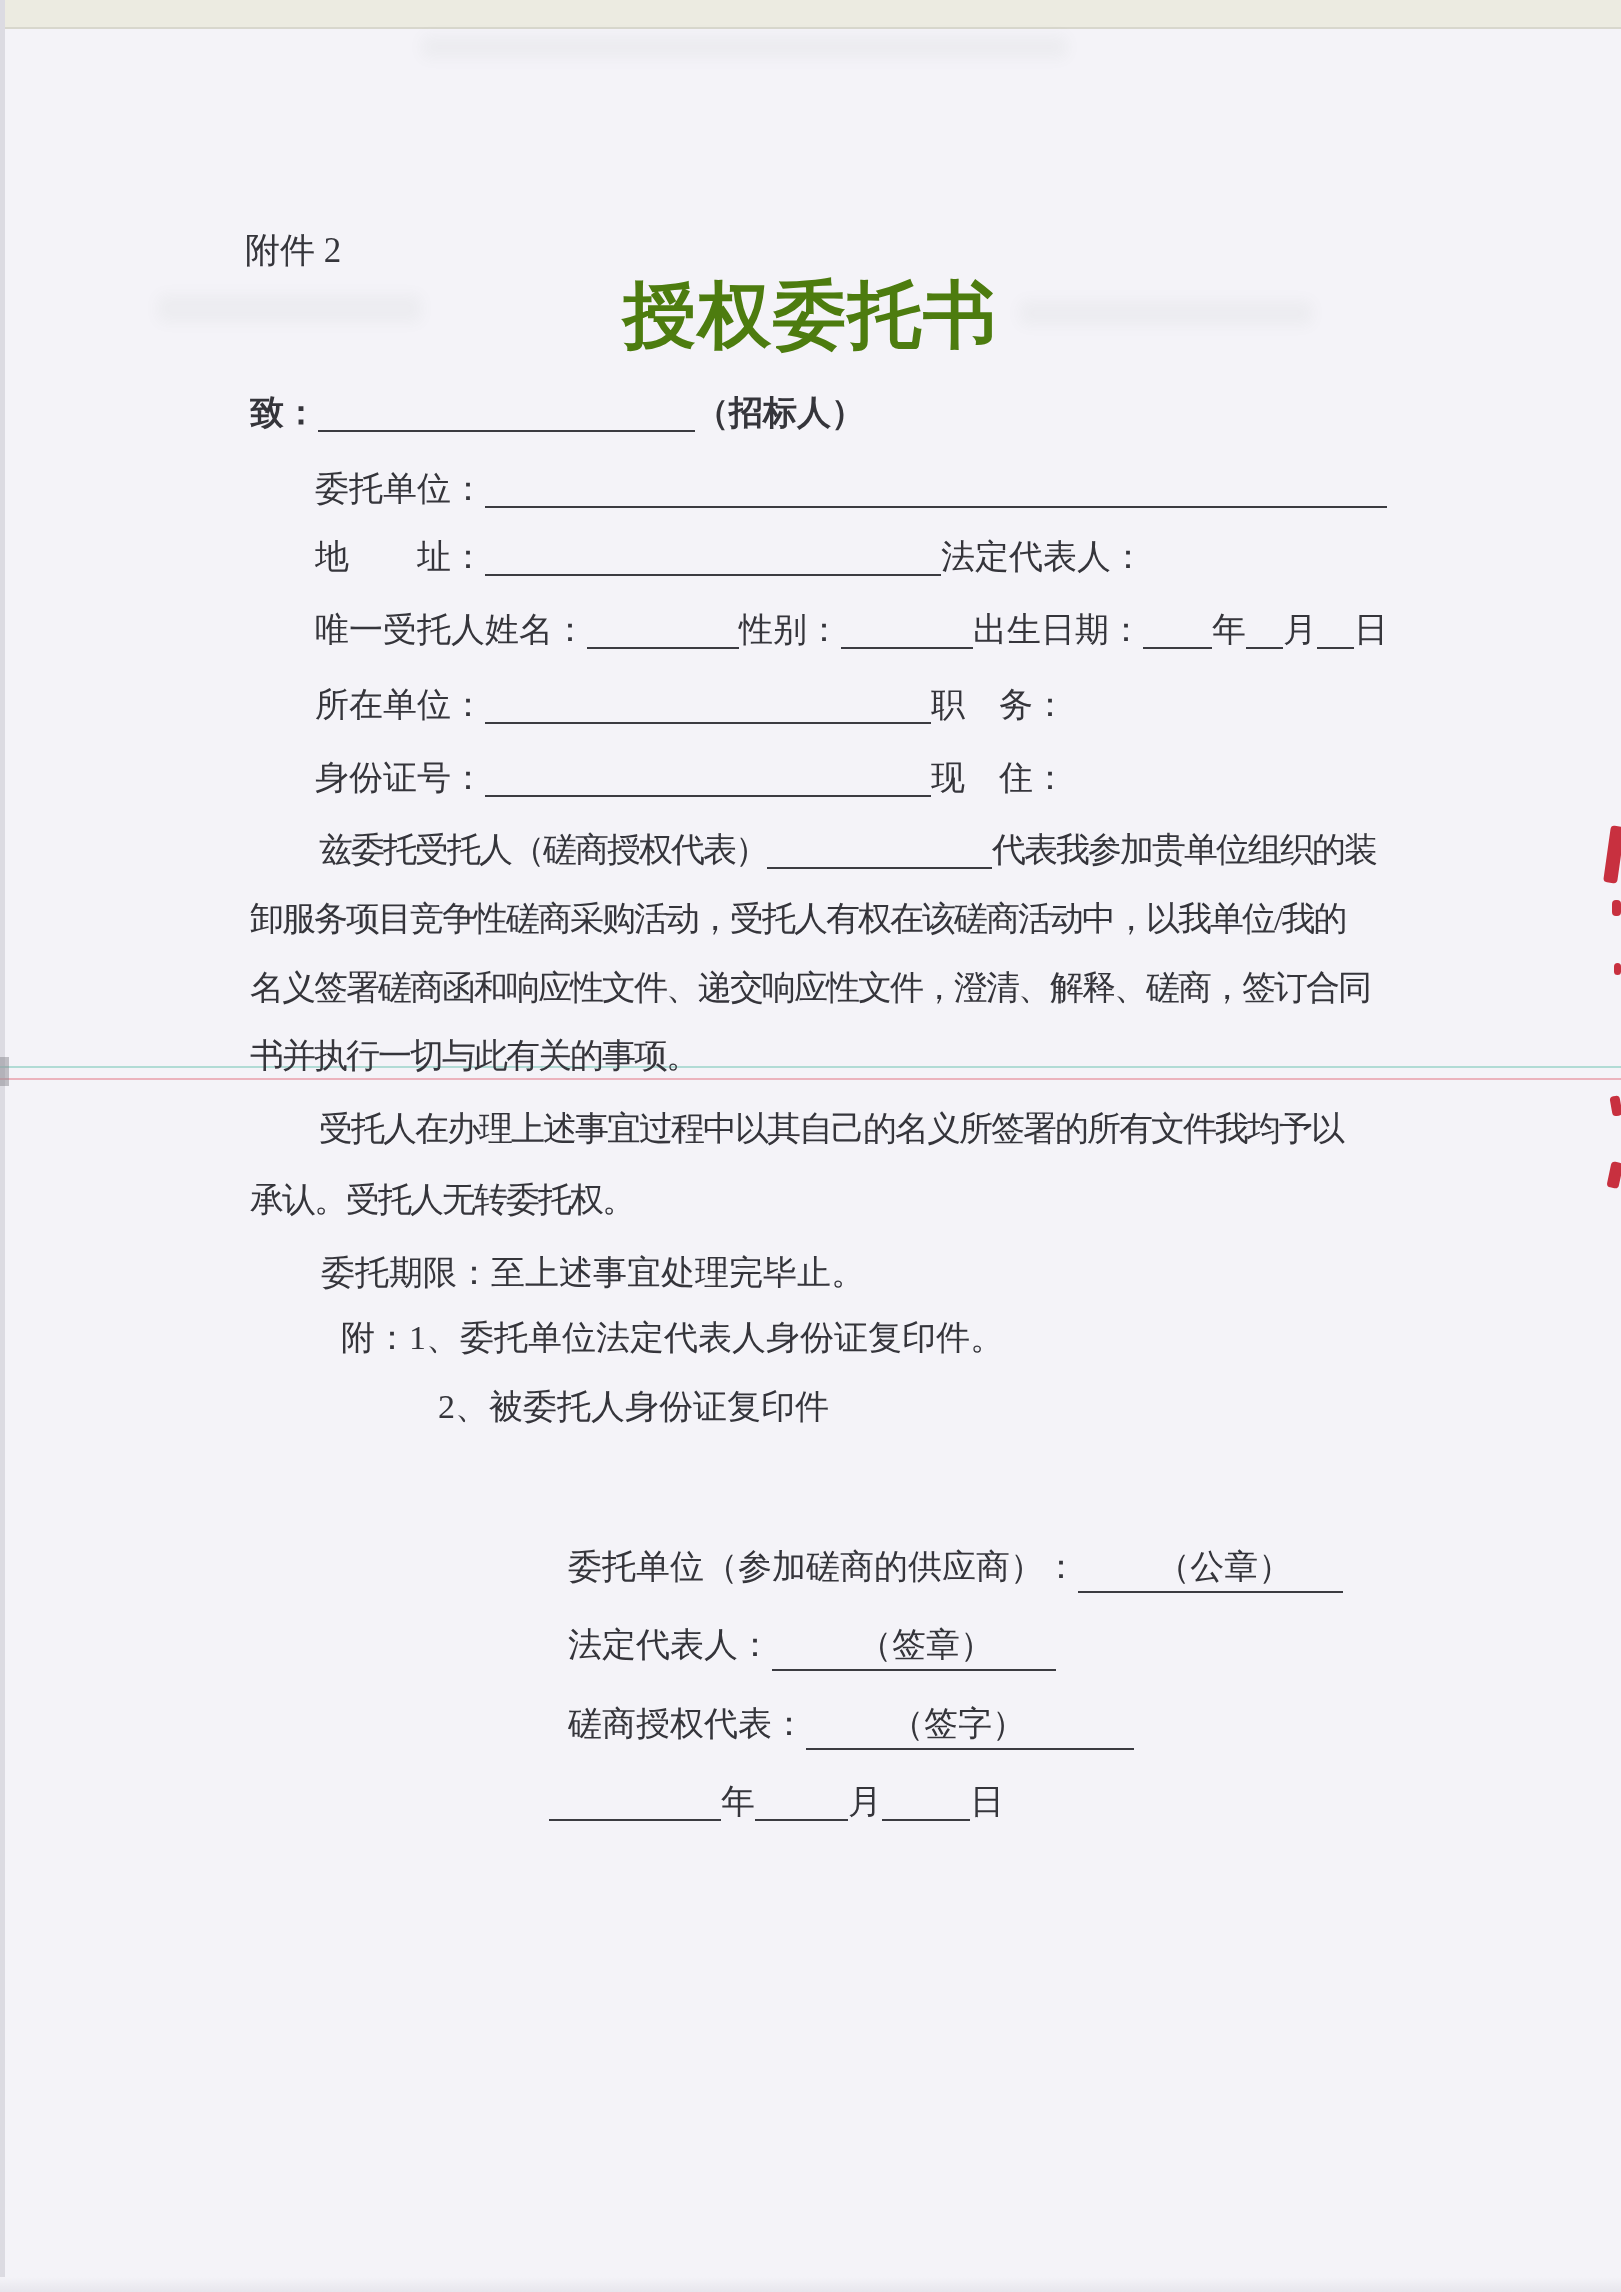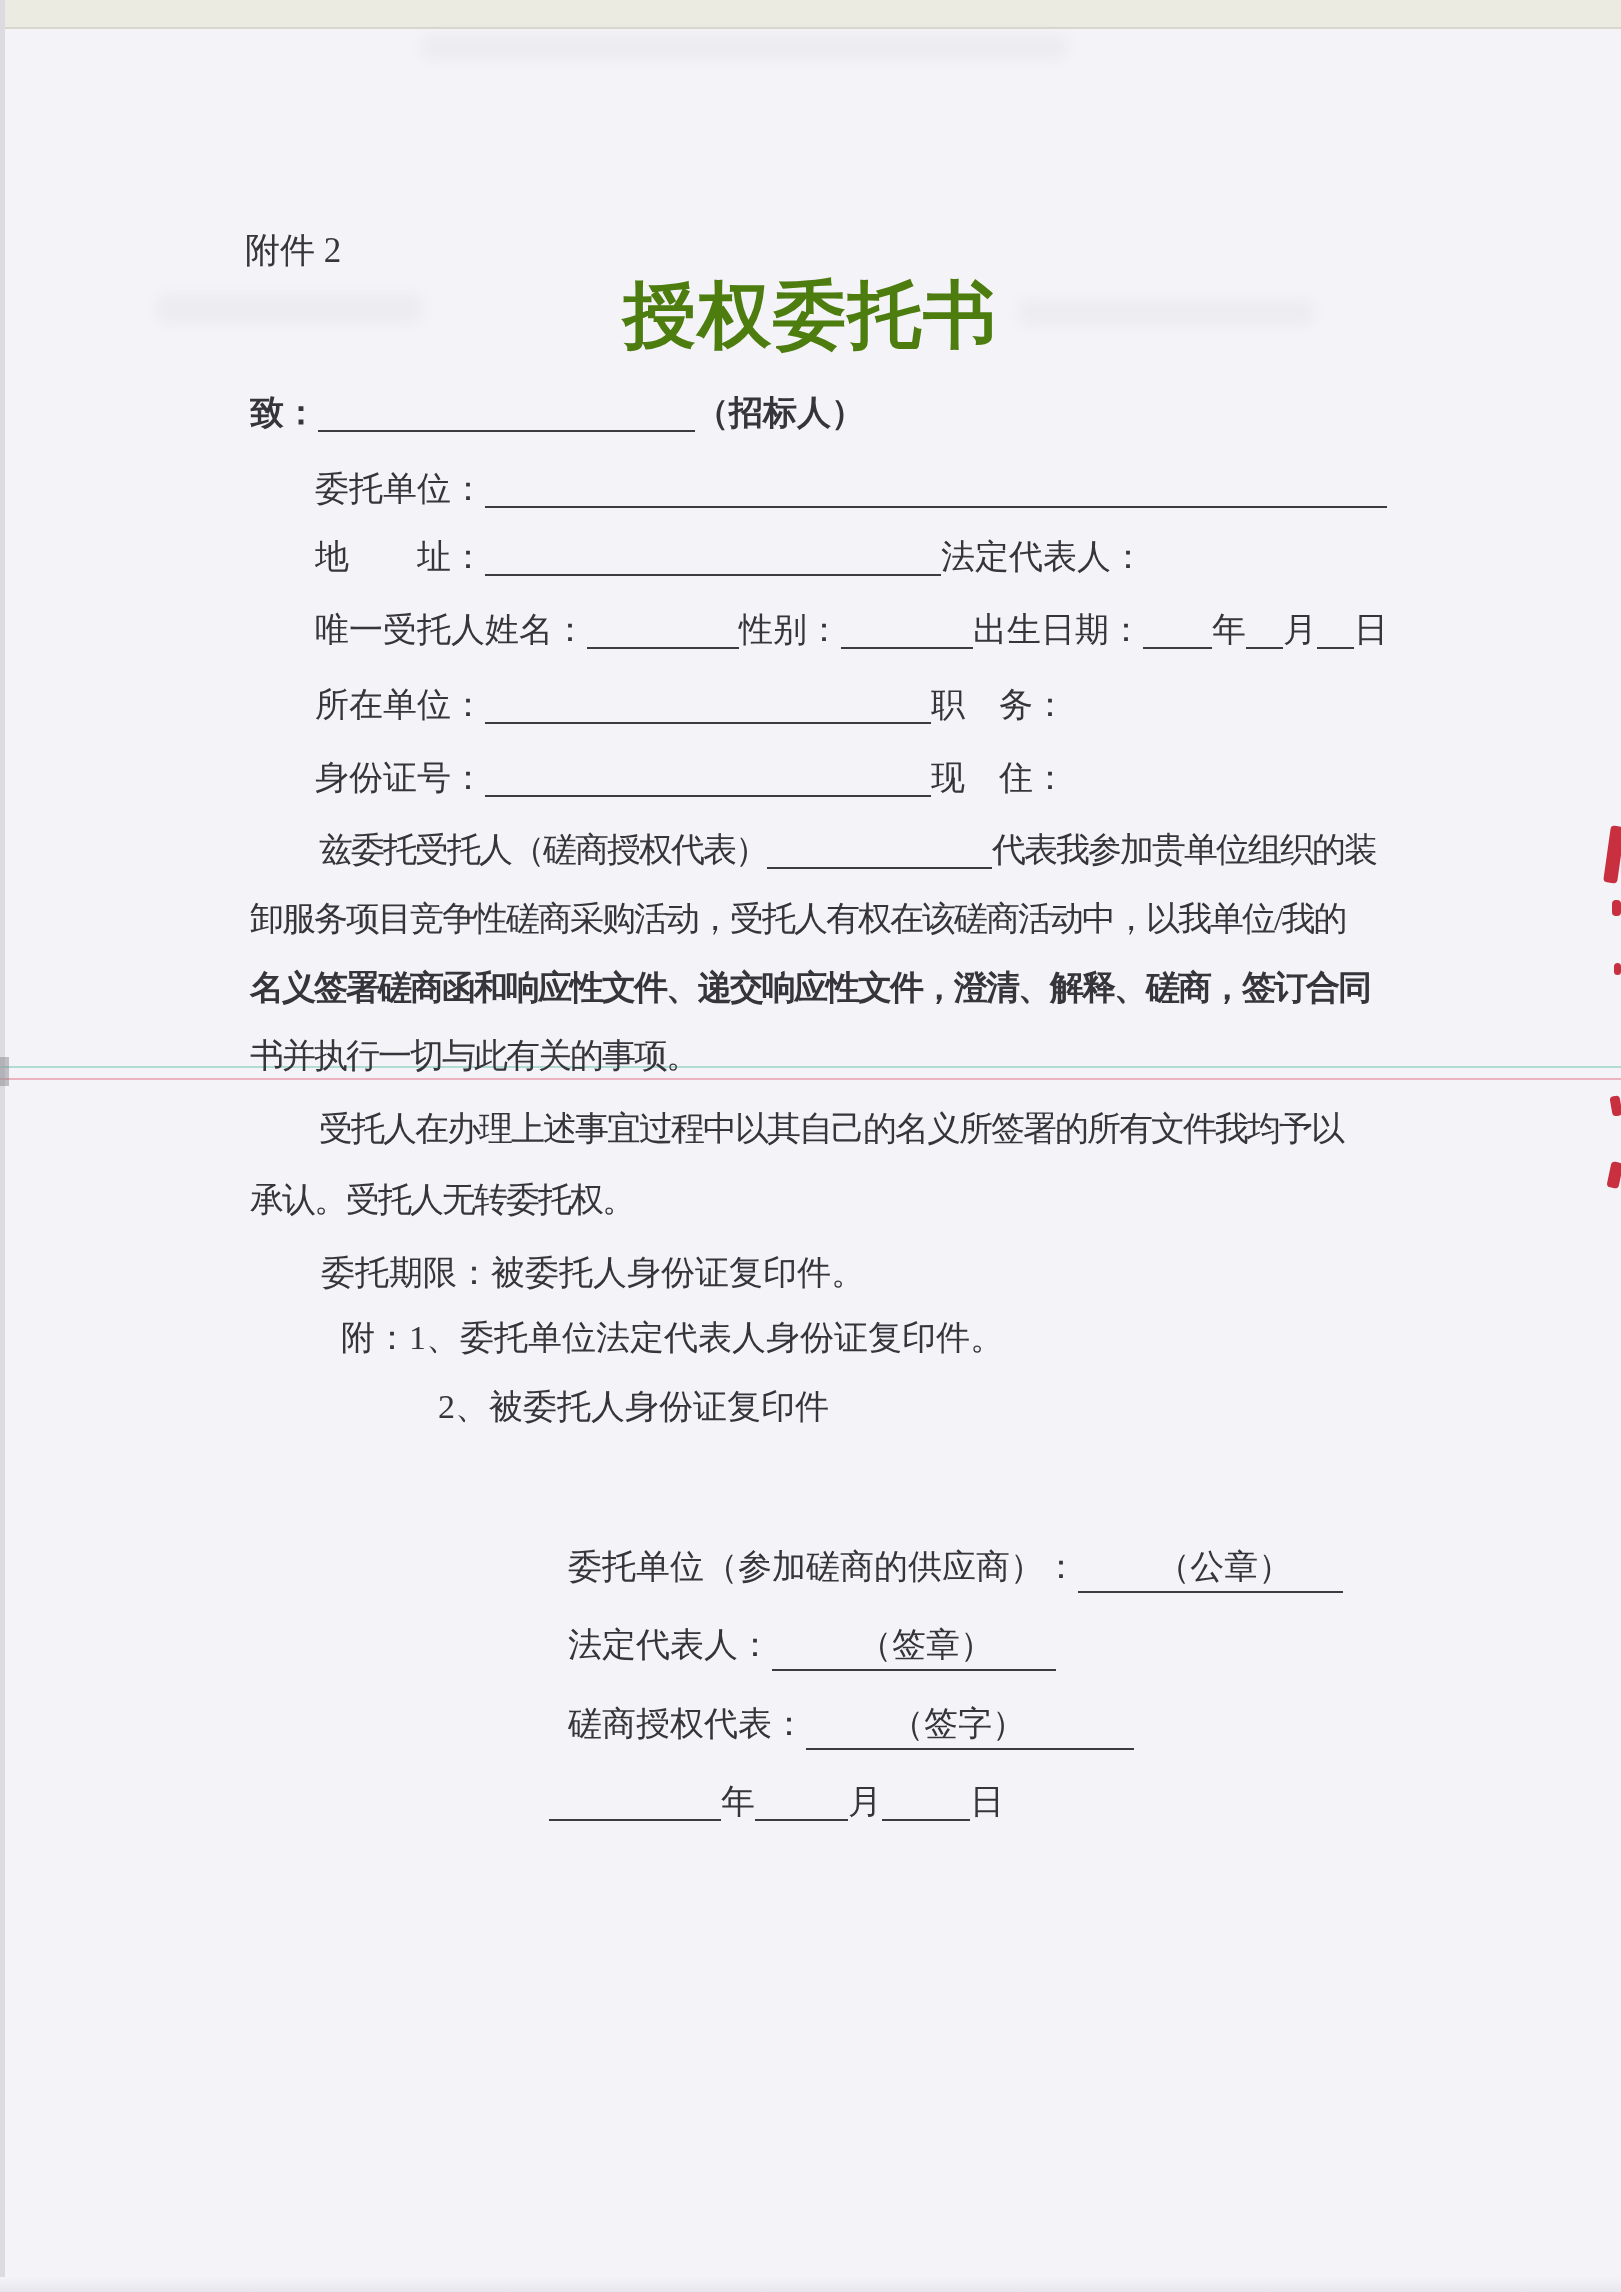--- a/index.html
+++ b/index.html
@@ -80,27 +80,27 @@
   </div>
 
   <div class="r" style="left:315px;top:750px;">
     <span>身份证号：</span><span class="blank" style="width:446px;"></span><span>现　住：</span>
   </div>
 
   <div class="r para" style="left:319px;top:822px;">
     <span>兹委托受托人（磋商授权代表）</span><span class="blank" style="width:225px;"></span><span>代表我参加贵单位组织的装</span>
   </div>
   <div class="r para" style="left:250px;top:891px;">卸服务项目竞争性磋商采购活动，受托人有权在该磋商活动中，以我单位/我的</div>
-  <div class="r para" style="left:250px;top:960px;font-weight:bold;">名义签署磋商函和响应性文件、递交响应性文件，澄清、解释、磋商，签订合同</div>
+  <div class="r para" style="left:250px;top:960px;">名义签署磋商函和响应性文件、递交响应性文件，澄清、解释、磋商，签订合同</div>
   <div class="r para" style="left:250px;top:1028px;">书并执行一切与此有关的事项。</div>
 
   <div class="r para" style="left:319px;top:1101px;">受托人在办理上述事宜过程中以其自己的名义所签署的所有文件我均予以</div>
   <div class="r para" style="left:250px;top:1172px;">承认。受托人无转委托权。</div>
 
-  <div class="r" style="left:321px;top:1245px;">委托期限：被委托人身份证复印件。</div>
+  <div class="r" style="left:321px;top:1245px;">委托期限：至上述事宜处理完毕止。</div>
   <div class="r" style="left:321px;top:1310px;margin-left:20px;">附：1、委托单位法定代表人身份证复印件。</div>
   <div class="r" style="left:438px;top:1379px;">2、被委托人身份证复印件</div>
 
   <div class="r" style="left:568px;top:1539px;">
     <span>委托单位（参加磋商的供应商）：</span><span class="blankfill" style="width:265px;padding-left:27.4px;text-align:center;">（公章）</span>
   </div>
   <div class="r" style="left:568px;top:1617px;">
     <span>法定代表人：</span><span class="blankfill" style="width:284px;padding-left:86px;">（签章）</span>
   </div>
   <div class="r" style="left:549px;top:1774px;">

